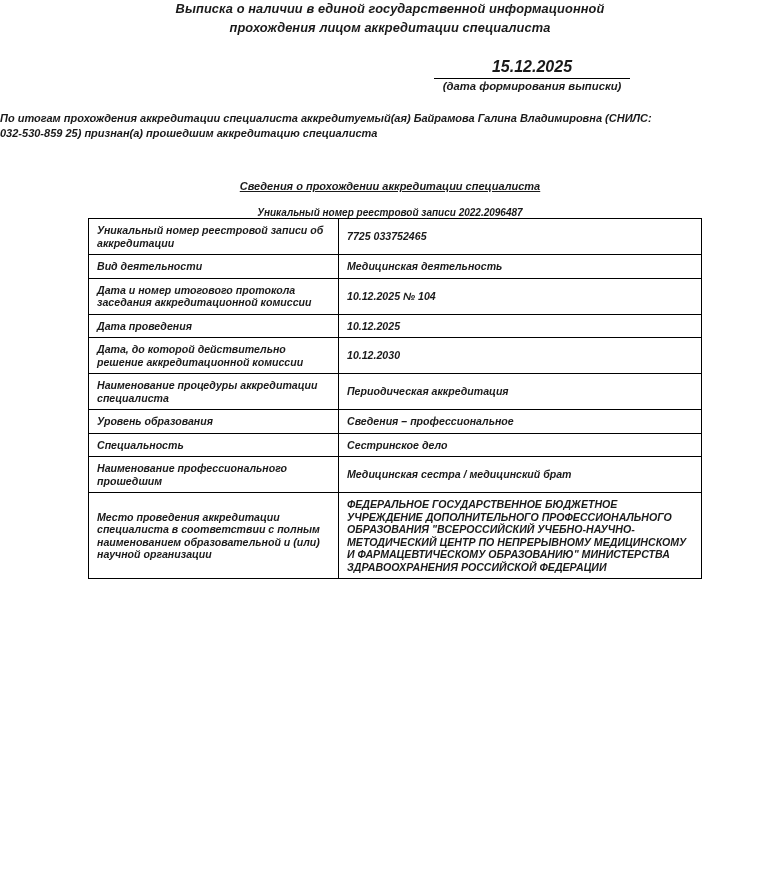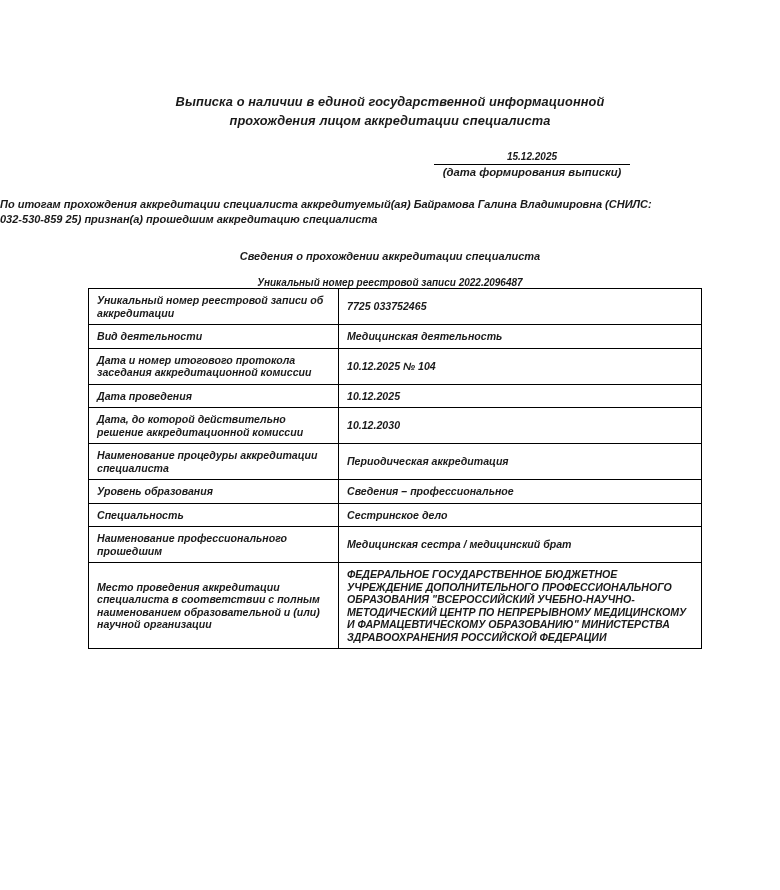--- a/index.html
+++ b/index.html
@@ -12,59 +12,59 @@
     height: 890px;
     font-family: "Liberation Sans", sans-serif;
     color: #1a1a1a;
     position: relative;
     overflow: hidden;
   }
   .page {
     box-sizing: border-box;
     width: 780px;
     height: 890px;
-    padding-top: 93px;
     font-style: italic;
     font-weight: bold;
   }
   .doc-title {
     text-align: center;
     font-size: 12.8px;
     line-height: 18.5px;
     letter-spacing: 0.1px;
   }
   .doc-title .line { white-space: nowrap; }
   .date-block {
     width: 196px;
     margin-left: auto;
     margin-right: 150px;
     margin-top: 21px;
     text-align: center;
   }
   .date-value {
-    font-size: 10px;
+    font-size: 16px;
     padding-bottom: 2px;
   }
   .date-caption {
     border-top: 1.4px solid #000000;
     font-size: 11.3px;
     padding-top: 1px;
     white-space: nowrap;
   }
   .intro {
     margin-top: 19px;
     text-align: left;
     font-size: 11px;
     line-height: 14.5px;
   }
   .intro .line { white-space: nowrap; }
   .section-heading {
-    margin-top: 24px;
+    margin-top: 40px;
     text-align: center;
     font-size: 11px;
+    text-decoration: underline;
   }
   .registry-number {
     margin-top: 15px;
     text-align: center;
     font-size: 10px;
   }
   table.acc-table {
     border-collapse: collapse;
     width: 603px;
     margin-left: 88px;

